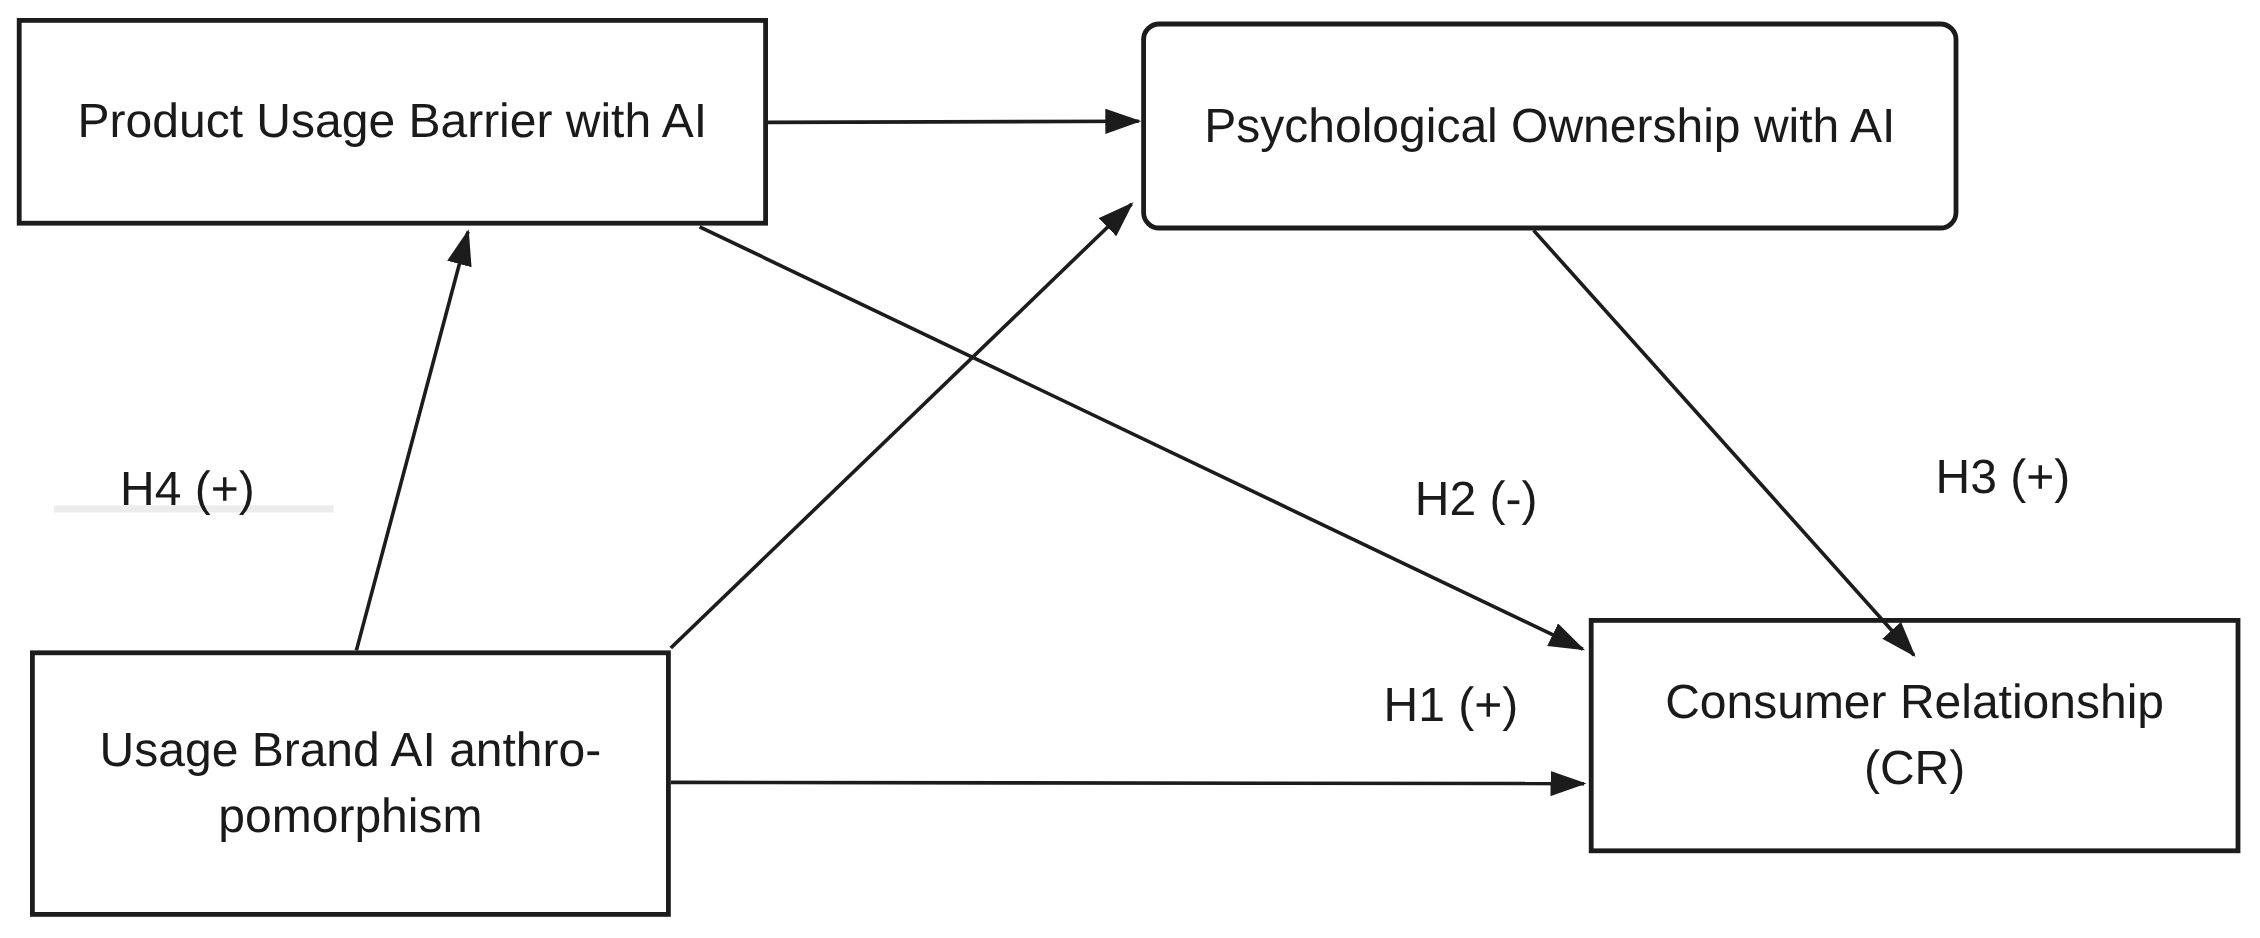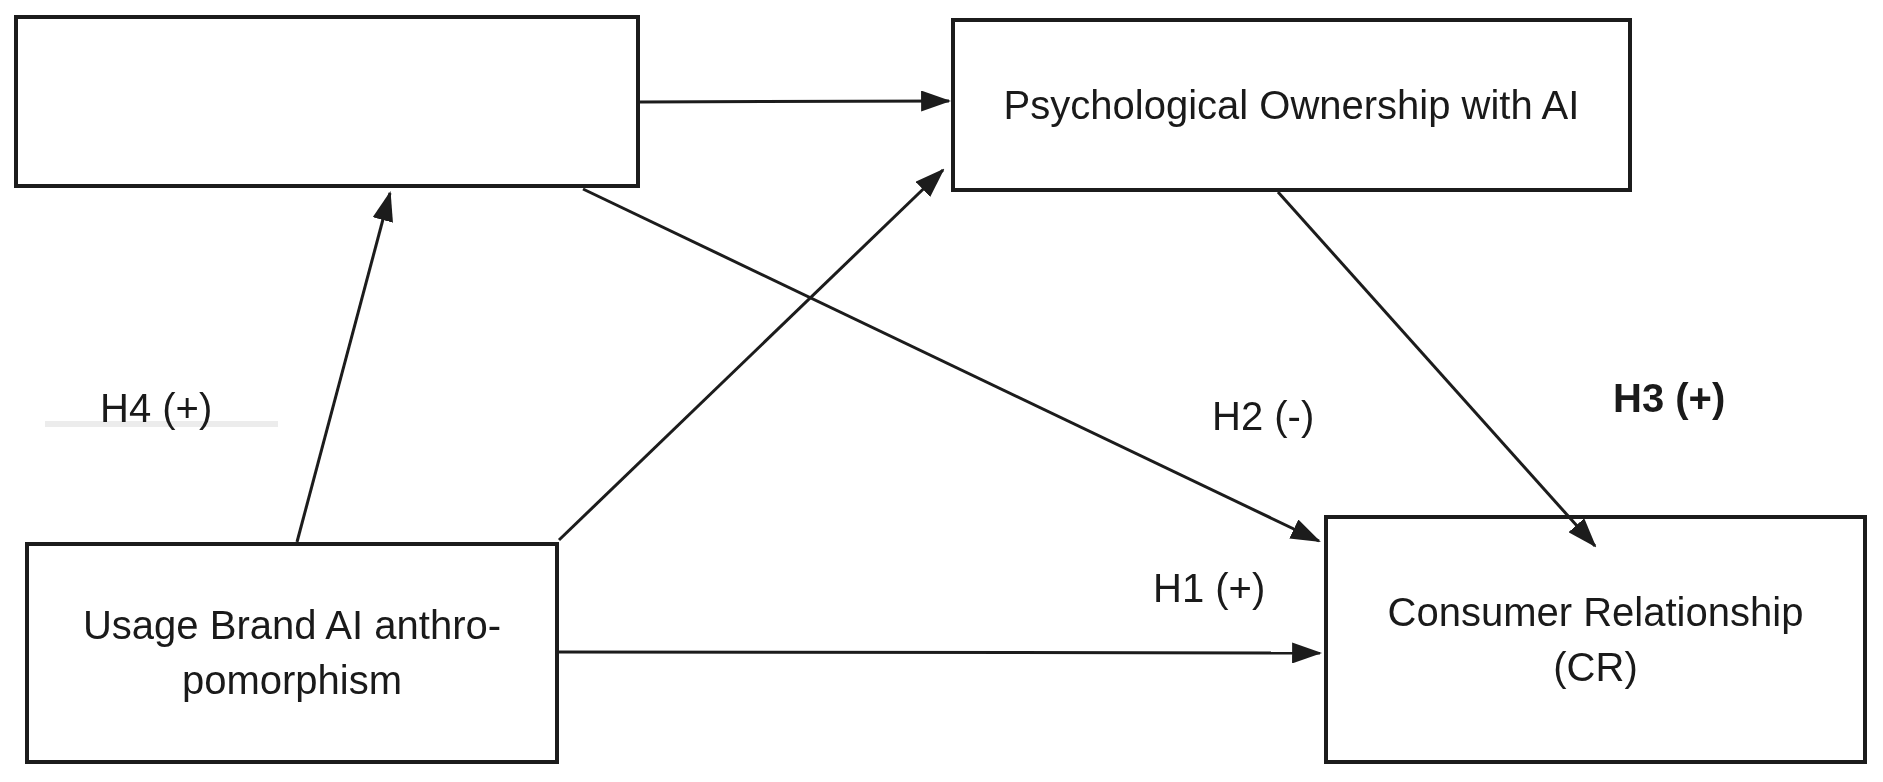--- a/index.html
+++ b/index.html
@@ -24,23 +24,23 @@
     display: flex;
     flex-direction: column;
     align-items: center;
     justify-content: center;
     text-align: center;
     font-size: 40px;
     line-height: 55px;
     white-space: nowrap;
   }
   #node-pub { left: 14px;   top: 15px;  width: 626px; height: 173px; }
-  #node-po  { left: 951px;  top: 18px;  width: 681px; height: 174px; }
+  #node-po  { left: 951px;  top: 18px;  width: 681px; height: 174px; border-radius: 15px; }
   #node-gba { left: 25px;   top: 542px; width: 534px; height: 222px; }
-  #node-cr  { left: 1324px; top: 515px; width: 543px; height: 249px; }
+  #node-cr  { left: 1324px; top: 515px; width: 543px; height: 196px; }
 
   .edges {
     position: absolute;
     left: 0;
     top: 0;
     width: 1883px;
     height: 782px;
     pointer-events: none;
   }
   .edge {
@@ -53,30 +53,31 @@
     stroke-width: 6;
   }
   .hlabel {
     position: absolute;
     font-size: 40px;
     line-height: 46px;
     white-space: nowrap;
     color: #1a1a1a;
   }
   #label-h4 { left: 100px;  top: 366px; margin-top: 19px; }
-  #label-h2 { left: 1212px; top: 393px; }
-  #label-h3 { left: 1613px; top: 375px; font-weight: bold; }
+  #label-h2 { left: 1179px; top: 393px; }
+  #label-h3 { left: 1613px; top: 375px; }
   #label-h1 { left: 1153px; top: 565px; }
 </style>
 </head>
 <body>
 
 <div class="canvas">
 
   <div class="node" id="node-pub">
+    <div>Product Usage Barrier with AI</div>
   </div>
 
   <div class="node" id="node-po">
     <div>Psychological Ownership with AI</div>
   </div>
 
   <div class="node" id="node-gba">
     <div>Usage Brand AI anthro-</div>
     <div>pomorphism</div>
   </div>

